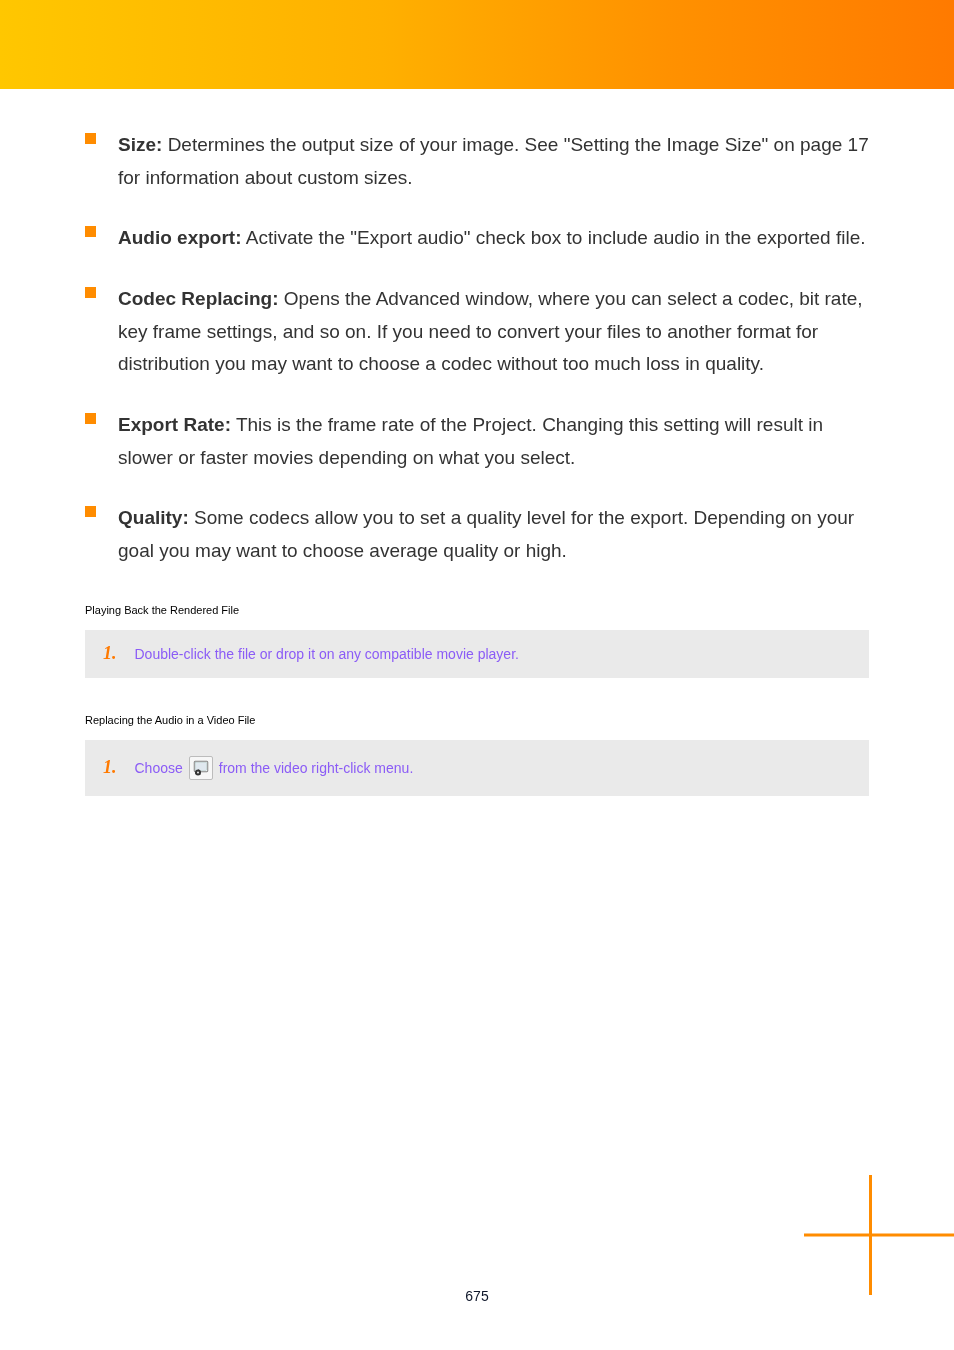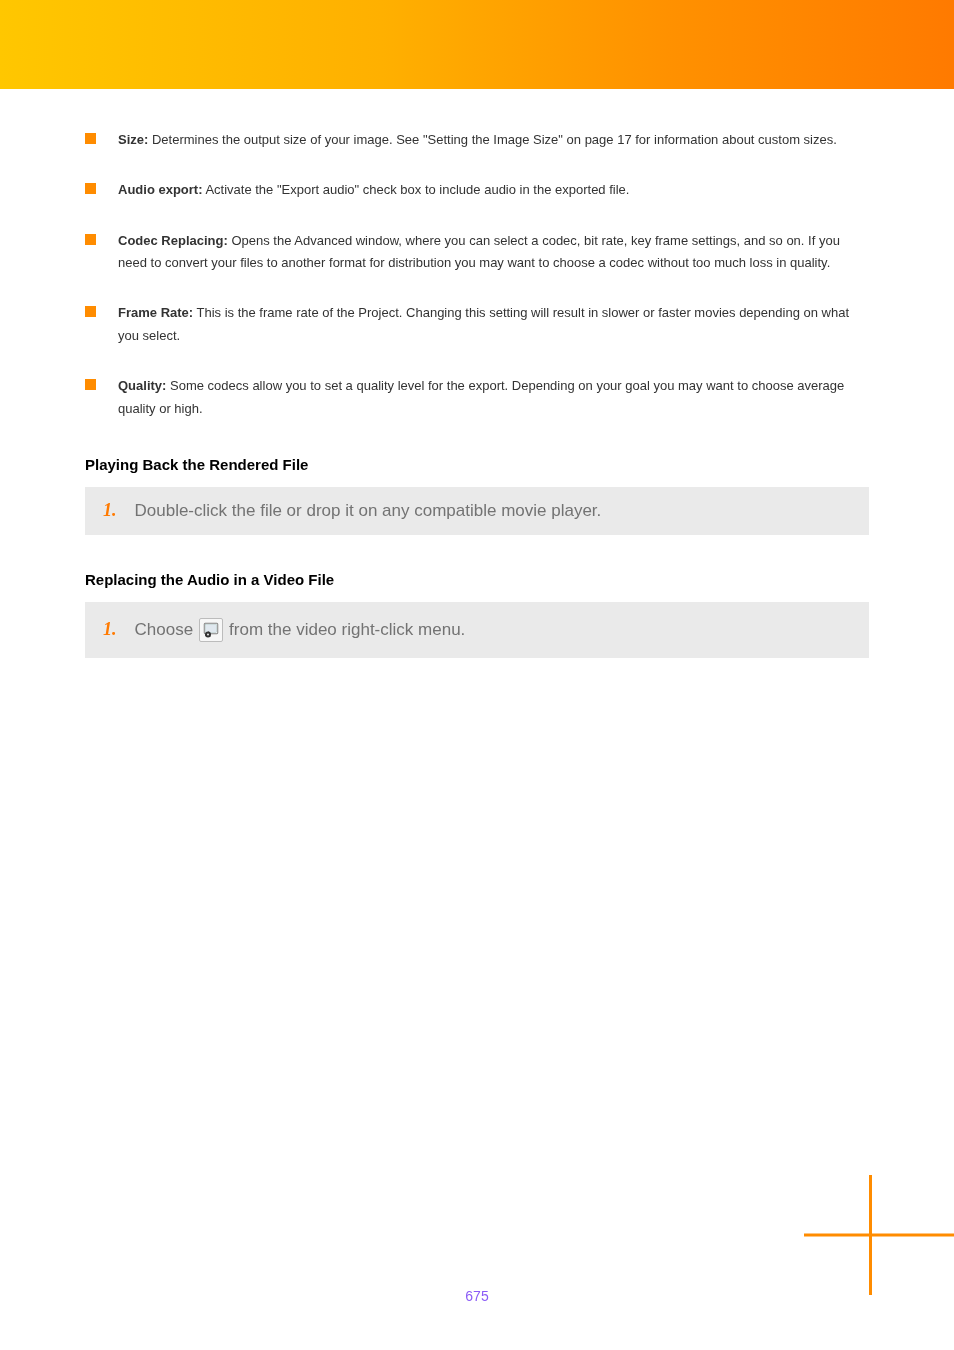--- a/index.html
+++ b/index.html
@@ -30,28 +30,28 @@
   }
   .bullet-marker {
     width: 11px;
     height: 11px;
     background: #ff8c00;
     flex-shrink: 0;
     margin-top: 4px;
     margin-right: 22px;
   }
   .bullet-text {
-    font-size: 13px;
+    font-size: 19px;
     line-height: 1.72;
     color: #333333;
   }
   .bold { font-weight: bold; }
   .section-heading {
-    font-size: 15px;
-    font-weight: bold;
+    font-size: 11px;
+    font-weight: normal;
     margin: 36px 0 14px 0;
   }
   .step-row {
     background: #eaeaea;
     display: flex;
     align-items: center;
     padding: 8px 18px;
     min-height: 48px;
   }
   .step-row.tall {
@@ -59,22 +59,22 @@
   }
   .step-num {
     color: #ff7a00;
     font-weight: 900;
     font-size: 18px;
     font-style: italic;
     margin-right: 18px;
     font-family: Georgia, serif;
   }
   .step-text {
-    font-size: 17px;
-    color: #737373;
+    font-size: 14px;
+    color: #8b5cf6;
     display: inline-flex;
     align-items: center;
     gap: 6px;
     flex-wrap: wrap;
   }
   .icon-box {
     display: inline-flex;
     align-items: center;
     justify-content: center;
     width: 24px;
@@ -84,21 +84,21 @@
     border-radius: 2px;
     position: relative;
   }
   .icon-box svg { width: 18px; height: 18px; }
   .page-num {
     position: absolute;
     bottom: 46px;
     left: 50%;
     transform: translateX(-50%);
     font-size: 14px;
-    color: #8b5cf6;
+    color: #0f172a;
   }
   .corner-plus {
     position: absolute;
     bottom: 55px;
     right: 0;
     width: 150px;
     height: 120px;
   }
   .corner-plus .h-bar {
     position: absolute;
@@ -140,21 +140,21 @@
     </li>
     <li class="bullet-item">
       <span class="bullet-marker"></span>
       <span class="bullet-text">
         <span class="bold">Codec Replacing:</span><span> Opens the Advanced window, where you can select a codec, bit rate, key frame settings, and so on. If you need to convert your files to another format for distribution you may want to choose a codec without too much loss in quality.</span>
       </span>
     </li>
     <li class="bullet-item">
       <span class="bullet-marker"></span>
       <span class="bullet-text">
-        <span class="bold">Frame Rate:</span><span> This is the frame rate of the Project. Changing this setting will result in slower or faster movies depending on what you select.</span>
+        <span class="bold">Export Rate:</span><span> This is the frame rate of the Project. Changing this setting will result in slower or faster movies depending on what you select.</span>
       </span>
     </li>
     <li class="bullet-item">
       <span class="bullet-marker"></span>
       <span class="bullet-text">
         <span class="bold">Quality:</span><span> Some codecs allow you to set a quality level for the export. Depending on your goal you may want to choose average quality or high.</span>
       </span>
     </li>
   </ul>
 

